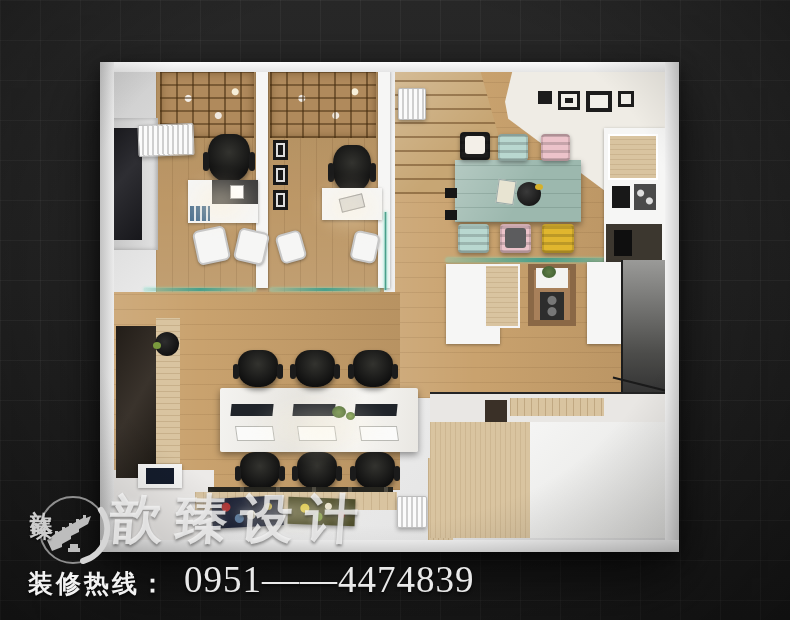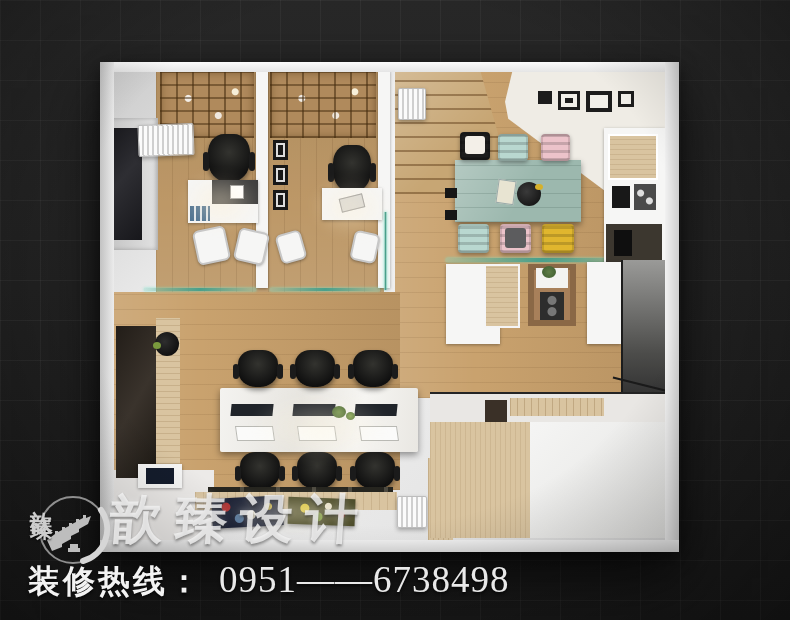--- a/index.html
+++ b/index.html
@@ -64,21 +64,21 @@
 
   
   .wm{z-index:6;}
   .logo-chars{left:27px;top:492px;writing-mode:vertical-rl;text-orientation:upright;
     font-size:23px;line-height:1.25;font-weight:bold;color:#cdcdcd;letter-spacing:6px;
     text-shadow:0 1px 2px rgba(0,0,0,.8);}
   .brand{left:110px;top:484px;font-size:53px;font-weight:bold;letter-spacing:12px;
     font-family:"DejaVu Serif",serif;color:rgba(243,243,243,.82);transform:skewX(-4deg);
     text-shadow:0 0 6px rgba(255,255,255,.25), 0 2px 3px rgba(0,0,0,.45);white-space:nowrap;}
   .hotline{left:28px;top:558px;display:flex;align-items:baseline;gap:16px;}
-  .hotline-label{font-size:32px;font-weight:bold;letter-spacing:3px;color:#f2f2f2;
+  .hotline-label{font-size:25px;font-weight:bold;letter-spacing:3px;color:#f2f2f2;
     text-shadow:0 2px 3px rgba(0,0,0,.7);}
   .hotline-number{font-family:"Liberation Serif",serif;font-size:37px;color:#e9e9e9;
     letter-spacing:1px;text-shadow:0 2px 3px rgba(0,0,0,.7);}
 </style>
 </head>
 <body>
 
 <div class="abs plan">
 
   <div class="abs wood" style="left:295px;top:6px;width:268px;height:330px;"></div>
@@ -252,16 +252,16 @@
     <path d="M 66 18 A 33 33 0 0 1 48 69" fill="none" stroke="#d6d6d6" stroke-width="6" stroke-linecap="round"></path>
     <path d="M12 48 L20 42 L20 39 L23 39 L23 40 L27 38 L27 35 L30 35 L30 36 L34 34 L34 31 L37 31 L37 32 L41 30 L41 27 L44 27 L44 28 L48 26 L48 23 L51 23 L51 26 L56 24 L53 32 L44 37 L44 40 L36 44 L36 47 L27 52 L27 55 L17 59 Z" fill="#bdbdbd"></path>
     <rect x="33" y="56" width="12" height="4" fill="#bdbdbd"></rect>
     <rect x="35" y="52" width="8" height="4" fill="#bdbdbd"></rect>
   </svg>
 </div>
 <div class="abs wm logo-chars">歆臻</div>
 <div class="abs wm brand">歆臻设计</div>
 <div class="abs wm hotline">
   <span class="hotline-label">装修热线：</span>
-  <span class="hotline-number">0951——6738498</span>
+  <span class="hotline-number">0951——4474839</span>
 </div>
 
 <div class="abs vignette"></div>
 
 </body></html>

